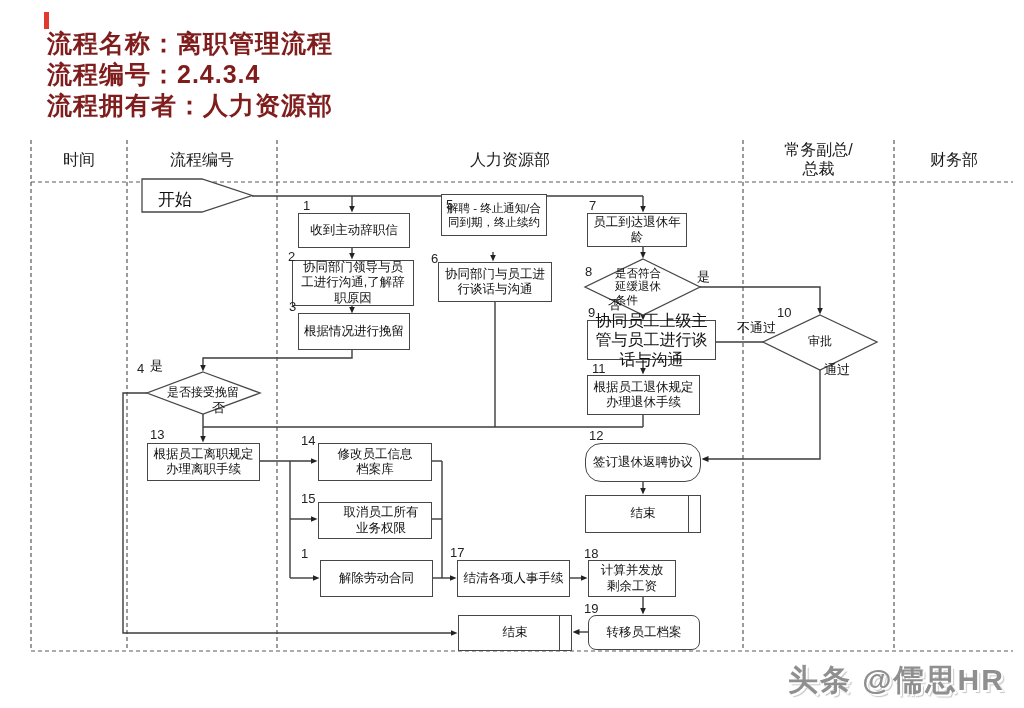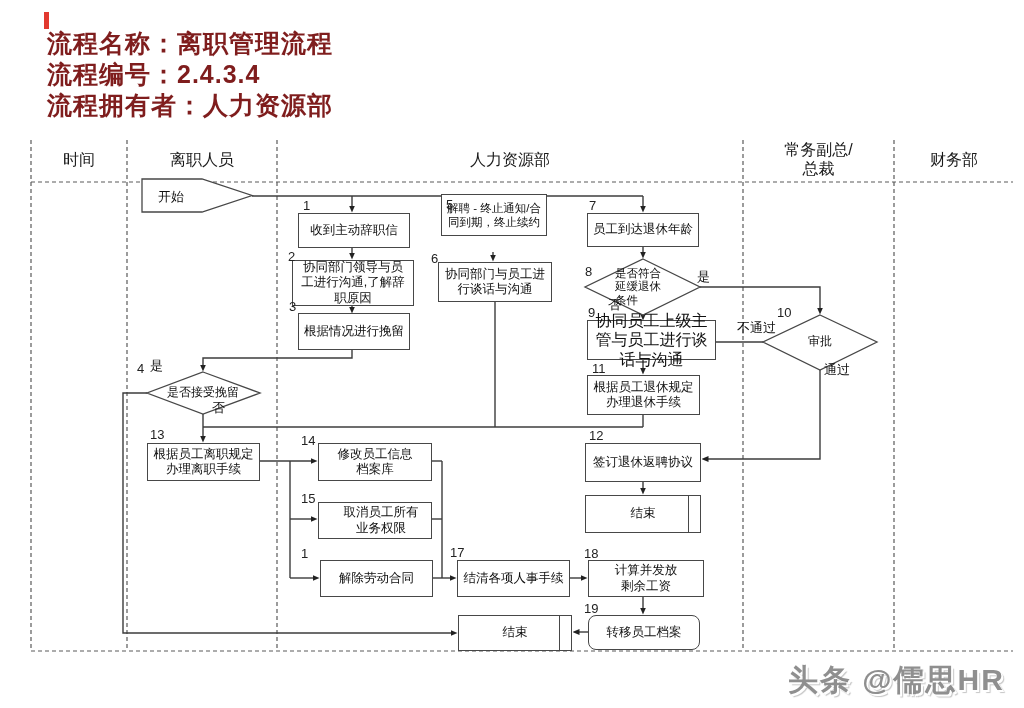--- a/index.html
+++ b/index.html
@@ -13,37 +13,37 @@
   .node{position:absolute;z-index:2;box-sizing:border-box;border:1px solid #474747;background:#fff;
         display:flex;align-items:center;justify-content:center;text-align:center;
         font-size:12.5px;line-height:1.22;color:#0f0f0f;padding:1px 4px;}
   .node .inner6{display:inline-block;max-width:78px;}
   .node .inner5{display:inline-block;max-width:66px;}
   .term-bar{position:absolute;top:0;bottom:0;width:1px;background:#474747;}
   .dtext{position:absolute;z-index:3;text-align:left;font-size:12px;line-height:1.15;color:#0f0f0f;
          display:flex;align-items:center;justify-content:center;}
   .num{position:absolute;z-index:3;font-size:13px;color:#222;}
   .elabel{position:absolute;z-index:3;font-size:13px;color:#111;white-space:nowrap;}
-  .start-text{position:absolute;z-index:3;font-size:13px;color:#0f0f0f;}
+  .start-text{position:absolute;z-index:3;font-size:17px;color:#0f0f0f;}
   #watermark{position:absolute;left:788px;top:660px;z-index:4;font-size:30px;font-weight:bold;
              color:#8f8f8f;letter-spacing:2px;white-space:nowrap;
              text-shadow:2px 2px 0 #ffffff,3px 3px 1px #c6c6c6;}
 </style>
 </head>
 <body>
 
 <div id="stage">
 
   <div class="red-mark"></div>
   <div class="title-line" style="top:27px;">流程名称：离职管理流程</div>
   <div class="title-line" style="top:58px;">流程编号：2.4.3.4</div>
   <div class="title-line" style="top:89px;">流程拥有者：人力资源部</div>
 
   <div class="lane-header" style="left:31px;width:96px;top:150px;">时间</div>
-  <div class="lane-header" style="left:127px;width:150px;top:150px;">离职人员</div>
+  <div class="lane-header" style="left:127px;width:150px;top:150px;">流程编号</div>
   <div class="lane-header" style="left:277px;width:466px;top:150px;">人力资源部</div>
   <div class="lane-header" style="left:743px;width:151px;top:140px;"><span>常务副总/</span><br><span>总裁</span></div>
   <div class="lane-header" style="left:894px;width:120px;top:150px;">财务部</div>
 
   <svg class="layer" width="1024" height="708">
     <defs>
       <marker id="arr" markerWidth="7" markerHeight="7" refX="1.5" refY="3" orient="auto" markerUnits="userSpaceOnUse">
         <path d="M0,0 L7,3 L0,6 Z" fill="#222"></path>
       </marker>
     </defs>
@@ -100,38 +100,38 @@
     </g>
   </svg>
 
   <div class="start-text" style="left:158px;top:188px;">开始</div>
 
   <div class="node" style="left:298px;top:213px;width:112px;height:35px;">收到主动辞职信</div>
   <div class="node" style="left:292px;top:260px;width:122px;height:46px;">协同部门领导与员工进行沟通,了解辞职原因</div>
   <div class="node" style="left:298px;top:313px;width:112px;height:37px;">根据情况进行挽留</div>
   <div class="node" style="left:441px;top:194px;width:106px;height:42px;font-size:11.5px;text-align:center;">解聘 - 终止通知/合同到期，终止续约</div>
   <div class="node" style="left:438px;top:262px;width:114px;height:40px;">协同部门与员工进行谈话与沟通</div>
-  <div class="node" style="left:587px;top:213px;width:112px;height:34px;">员工到达退休年龄</div>
+  <div class="node" style="left:587px;top:213px;width:100px;height:34px;">员工到达退休年龄</div>
   <div class="node" style="left:587px;top:320px;width:129px;height:40px;font-size:16px;">协同员工上级主管与员工进行谈话与沟通</div>
   <div class="node" style="left:587px;top:375px;width:113px;height:40px;">根据员工退休规定办理退休手续</div>
-  <div class="node" style="left:585px;top:443px;width:116px;height:39px;">签订退休返聘协议</div>
+  <div class="node" style="left:585px;top:443px;width:116px;height:39px;border-radius:16px;">签订退休返聘协议</div>
   <div class="node" style="left:585px;top:495px;width:116px;height:38px;">
     <span>结束</span>
     <span class="term-bar" style="right:11px;"></span>
   </div>
   <div class="node" style="left:147px;top:443px;width:113px;height:38px;">根据员工离职规定办理离职手续</div>
   <div class="node" style="left:318px;top:443px;width:114px;height:38px;">
       <span class="inner6">修改员工信息档案库</span>
     </div>
   <div class="node" style="left:318px;top:502px;width:114px;height:37px;padding-left:16px;">
       <span class="inner6">取消员工所有业务权限</span>
     </div>
   <div class="node" style="left:320px;top:560px;width:113px;height:37px;">解除劳动合同</div>
   <div class="node" style="left:457px;top:560px;width:113px;height:37px;">结清各项人事手续</div>
-  <div class="node" style="left:588px;top:560px;width:116px;height:37px;">
+  <div class="node" style="left:588px;top:560px;width:88px;height:37px;">
       <span class="inner5">计算并发放剩余工资</span>
     </div>
   <div class="node" style="left:588px;top:615px;width:112px;height:35px;border-radius:8px;">转移员工档案</div>
   <div class="node" style="left:458px;top:615px;width:114px;height:36px;">
     <span>结束</span>
     <span class="term-bar" style="right:11px;"></span>
   </div>
 
   <div class="dtext" style="left:156px;top:385px;width:94px;height:16px;">是否接受挽留</div>
   <div class="dtext" style="left:615px;top:264px;width:56px;height:46px;font-size:11.5px;">是否符合延缓退休条件</div>

